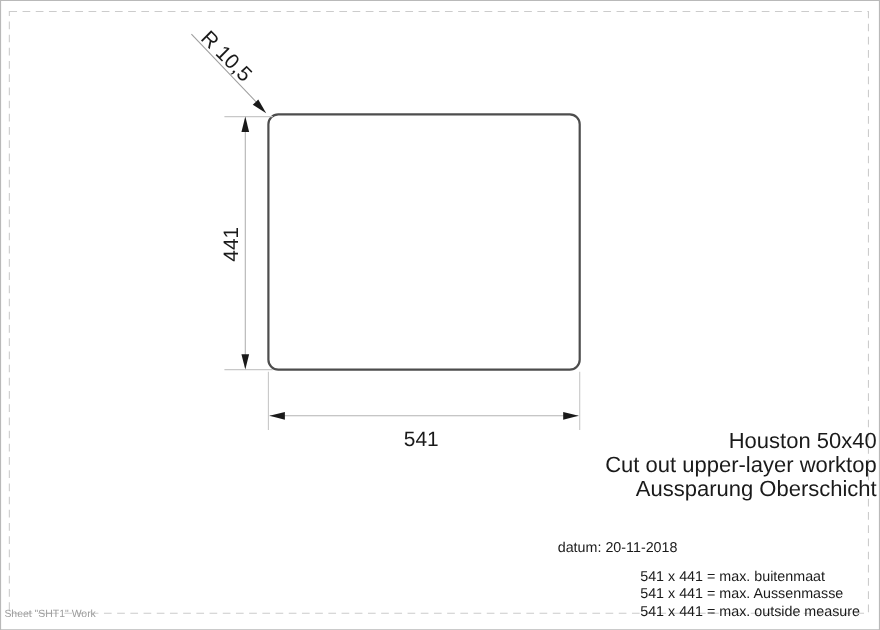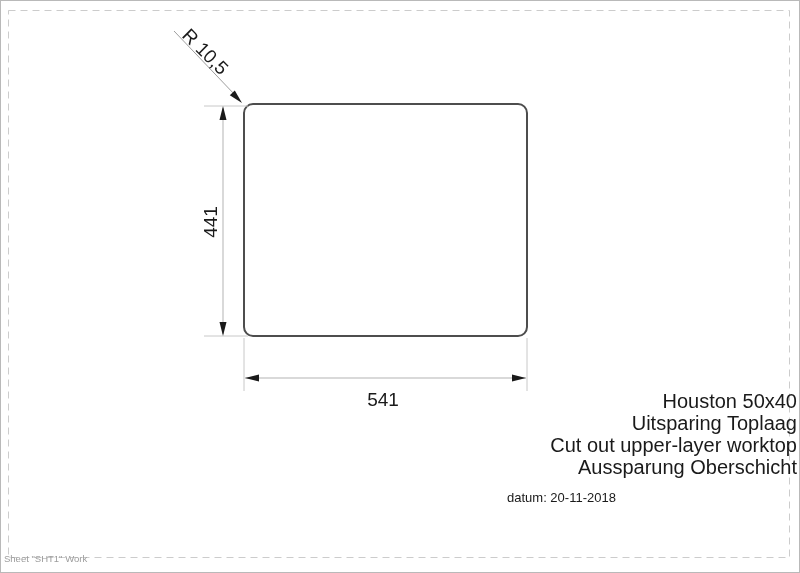--- a/index.html
+++ b/index.html
@@ -78,23 +78,27 @@
       <polygon points="242,103 229.8,95.3 234.8,90.5"></polygon>
     </g>
   </svg>
 
   <div class="label radius-label">R 10,5</div>
   <div class="label height-label">441</div>
   <div class="label width-label">541</div>
 
   <div class="title-block">
     <div>Houston 50x40</div>
-    <div>Uitsparing Toplaag</div>
     <div>Cut out upper-layer worktop</div>
     <div>Aussparung Oberschicht</div>
   </div>
 
   <div class="date-label">datum: 20-11-2018</div>
 
+  <div class="measures-block">
+    <div>541 x 441 = max. buitenmaat</div>
+    <div>541 x 441 = max. Aussenmasse</div>
+    <div>541 x 441 = max. outside measure</div>
+  </div>
 
   <div class="sheet-label">Sheet "SHT1" Work</div>
 
 </div>
 
 </body></html>

